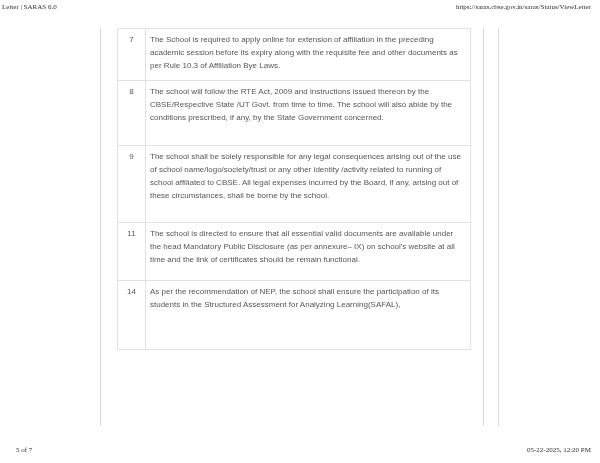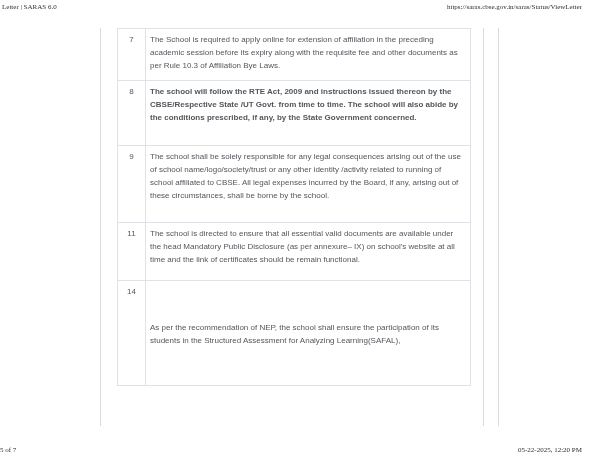--- a/index.html
+++ b/index.html
@@ -9,31 +9,31 @@
     --header-text-color: #2e2e2e;
     --page-bg: #ffffff;
   }
   * { margin: 0; padding: 0; box-sizing: border-box; }
   html, body { width: 600px; height: 463px; background: var(--page-bg); }
   body { position: relative; overflow: hidden; }
 
   
   .print-meta {
     position: absolute;
-    left: 0; right: 16px;
+    left: 0; right: 7px;
     display: flex;
     justify-content: space-between;
     font-family: "Liberation Serif", serif;
     font-size: 7px;
     color: var(--header-text-color);
     padding: 0 2px;
     white-space: nowrap;
   }
   .print-meta.top { top: 3px; }
-  .print-meta.bottom { top: 446px; padding-left: 0; gap: 24px; }
+  .print-meta.bottom { top: 446px; padding-left: 16px; gap: 24px; }
 
   
   .frame-line {
     position: absolute;
     top: 28px;
     height: 398px;
     width: 1px;
     background: var(--frame-border-color);
   }
   .frame-line.l100 { left: 100px; }
@@ -64,27 +64,27 @@
     padding: 4px 4px;
   }
   td.num {
     width: 28px;
     text-align: center;
     padding-left: 2px;
     padding-right: 2px;
   }
   td.txt .cell { width: 100%; }
   .r0 { min-height: 43px; }
-  .r1 { min-height: 56px; font-weight: bold; }
+  .r1 { min-height: 56px; }
   .r2 { min-height: 68px; }
   .r3 { min-height: 27px; }
   .r4 { min-height: 45px; }
   .r5 { min-height: 13px; }
   .r6 { min-height: 49px; }
-  .r7 { min-height: 60px; margin-top: 36px; }
+  .r7 { min-height: 60px; }
 </style>
 </head>
 <body>
 
 <div class="print-meta top">
   <span>Letter | SARAS 6.0</span>
   <span>https://saras.cbse.gov.in/saras/Status/ViewLetter</span>
 </div>
 
 <div class="frame-line l100"></div>

